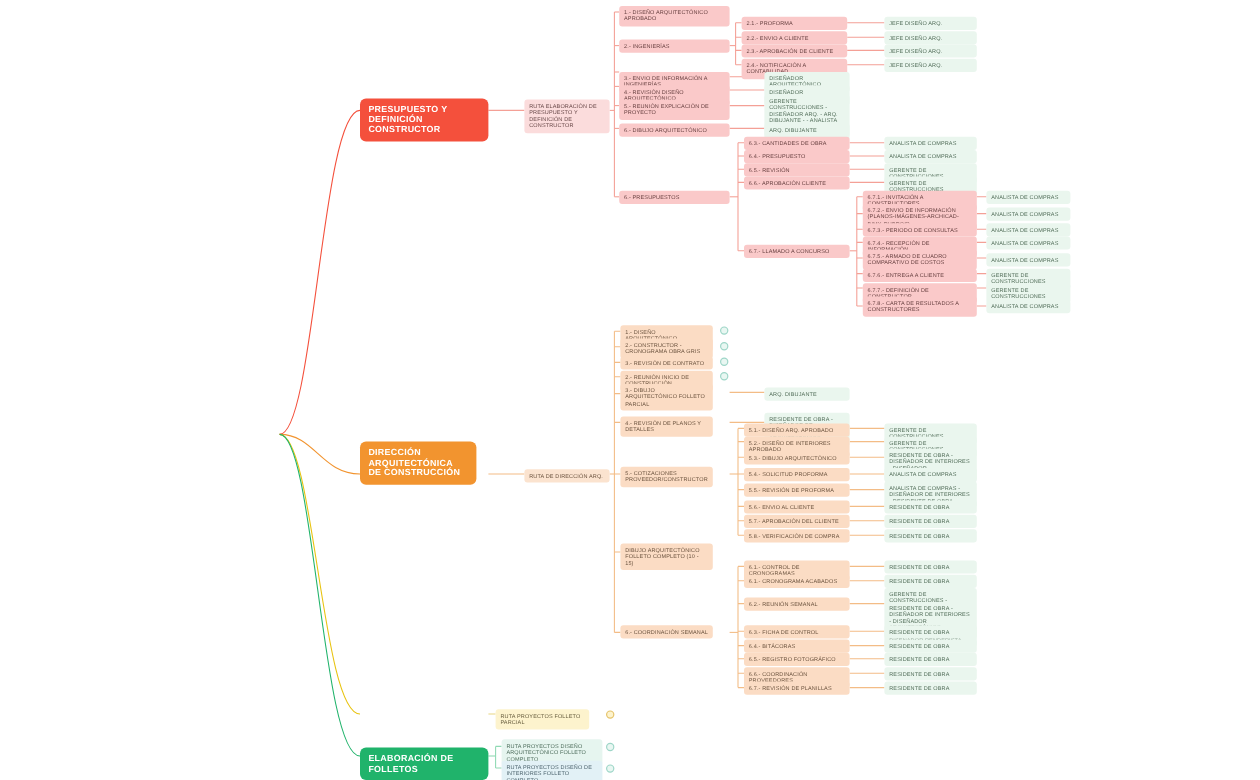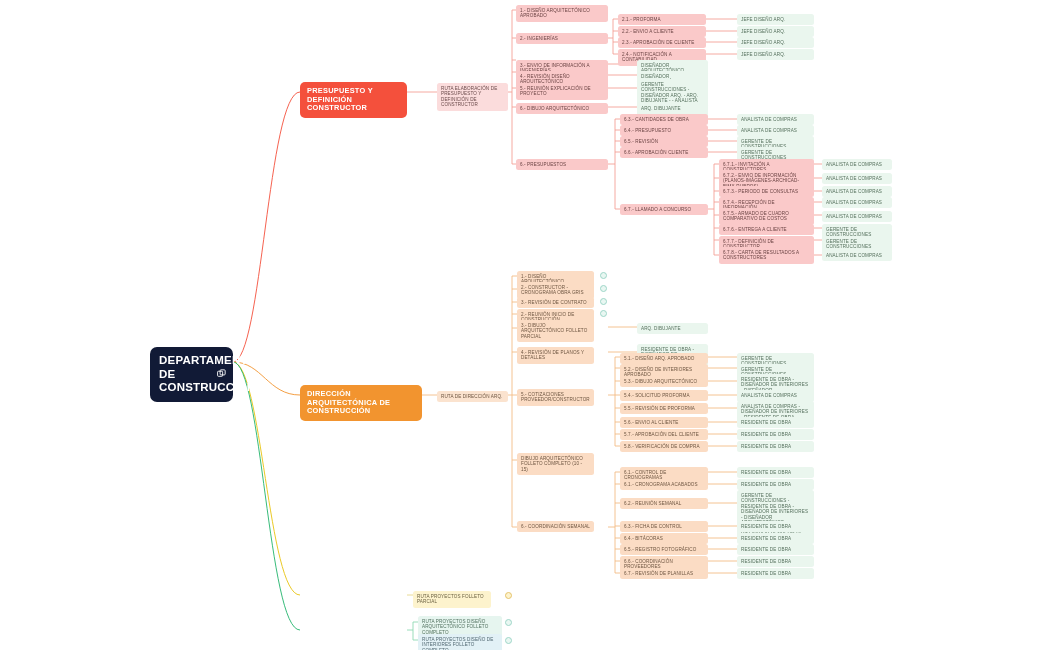--- a/index.html
+++ b/index.html
@@ -110,29 +110,20 @@
       <path d="M615 472 L 620 472 M615 484 L 620 484 M615 503 L 620 503 M615 526 L 620 526 M615 538 L 620 538 M615 549 L 620 549 M615 561 L 620 561 M615 573 L 620 573" stroke="#f3bc86"></path>
       <path d="M708 472 L 737 472 M708 484 L 737 484 M708 503 L 737 503 M708 526 L 737 526 M708 538 L 737 538 M708 549 L 737 549 M708 561 L 737 561 M708 573 L 737 573" stroke="#f3bc86"></path>
 
       <path d="M407 595 L 413 595" stroke="#e8d88a"></path>
       <path d="M407 630 L 413 630" stroke="#8fd9b3"></path>
       <path d="M413 622 L 413 640" stroke="#8fd9b3"></path>
       <path d="M413 622 L 418 622 M413 640 L 418 640" stroke="#8fd9b3"></path>
     </g>
   </svg>
 
-  <div class="node root" style="left:150px;top:347px;width:83px;min-height:30px;">
-    <span class="txt">DEPARTAMENTO DE CONSTRUCCIONES</span>
-    <span class="copy-icon">
-      <svg width="9" height="9" viewBox="0 0 16 16">
-          <rect x="1" y="4" width="9" height="9" rx="1.5" fill="none" stroke="#fff" stroke-width="1.6"></rect>
-          <rect x="5.5" y="1.5" width="9" height="9" rx="1.5" fill="none" stroke="#fff" stroke-width="1.6"></rect>
-        </svg>
-    </span>
-  </div>
 
   <div class="node l1 red" style="left:300px;top:82px;width:107px;min-height:20px;justify-content:center;">
     <span class="txt">PRESUPUESTO Y DEFINICIÓN CONSTRUCTOR</span>
   </div>
   <div class="node lb red" style="left:437px;top:83px;width:71px;">
     <span class="txt">RUTA ELABORACIÓN DE PRESUPUESTO Y DEFINICIÓN DE CONSTRUCTOR</span>
   </div>
 
   <div class="node lb redm" style="left:516px;top:5px;width:92px;">
       <span class="txt">1.- DISEÑO ARQUITECTÓNICO APROBADO</span>
@@ -266,21 +257,21 @@
   <div class="node leaf" style="left:822px;top:236px;width:70px;">
       <span class="txt">GERENTE DE CONSTRUCCIONES</span>
     </div>
   <div class="node lb redm" style="left:719px;top:247px;width:95px;">
       <span class="txt">6.7.8.- CARTA DE RESULTADOS A CONSTRUCTORES</span>
     </div>
   <div class="node leaf" style="left:822px;top:250px;width:70px;">
       <span class="txt">ANALISTA DE COMPRAS</span>
     </div>
 
-  <div class="node l1 orange" style="left:300px;top:385px;width:122px;min-height:20px;">
+  <div class="node l1 orange" style="left:300px;top:368px;width:97px;min-height:20px;">
     <span class="txt">DIRECCIÓN ARQUITECTÓNICA DE CONSTRUCCIÓN</span>
   </div>
   <div class="node lb orange" style="left:437px;top:391px;width:71px;">
     <span class="txt">RUTA DE DIRECCIÓN ARQ.</span>
   </div>
 
   <div class="node lb orangem" style="left:517px;top:271px;width:77px;">
       <span class="txt">1.- DISEÑO ARQUITECTÓNICO. APROBADO</span>
     </div>
   <div class="node lb orangem" style="left:517px;top:282px;width:77px;">
@@ -417,20 +408,23 @@
     </div>
   <div class="node leaf" style="left:737px;top:568px;width:77px;">
       <span class="txt">RESIDENTE DE OBRA</span>
     </div>
 
   <div class="node lb yellow" style="left:413px;top:591px;width:78px;">
     <span class="txt">RUTA PROYECTOS FOLLETO PARCIAL</span>
   </div>
   <span class="dot" style="left:505px;top:592px;border-color:#e5c36b;background:#fdf3cd;"></span>
 
+  <div class="node l1 green" style="left:300px;top:623px;width:107px;min-height:15px;">
+    <span class="txt">ELABORACIÓN DE FOLLETOS</span>
+  </div>
   <div class="node lb mint" style="left:418px;top:616px;width:84px;">
     <span class="txt">RUTA PROYECTOS DISEÑO ARQUITECTÓNICO FOLLETO COMPLETO</span>
   </div>
   <div class="node lb bluel" style="left:418px;top:634px;width:84px;">
     <span class="txt">RUTA PROYECTOS DISEÑO DE INTERIORES FOLLETO COMPLETO</span>
   </div>
   <span class="dot" style="left:505px;top:619px;"></span>
   <span class="dot" style="left:505px;top:637px;"></span>
 
 </div>

